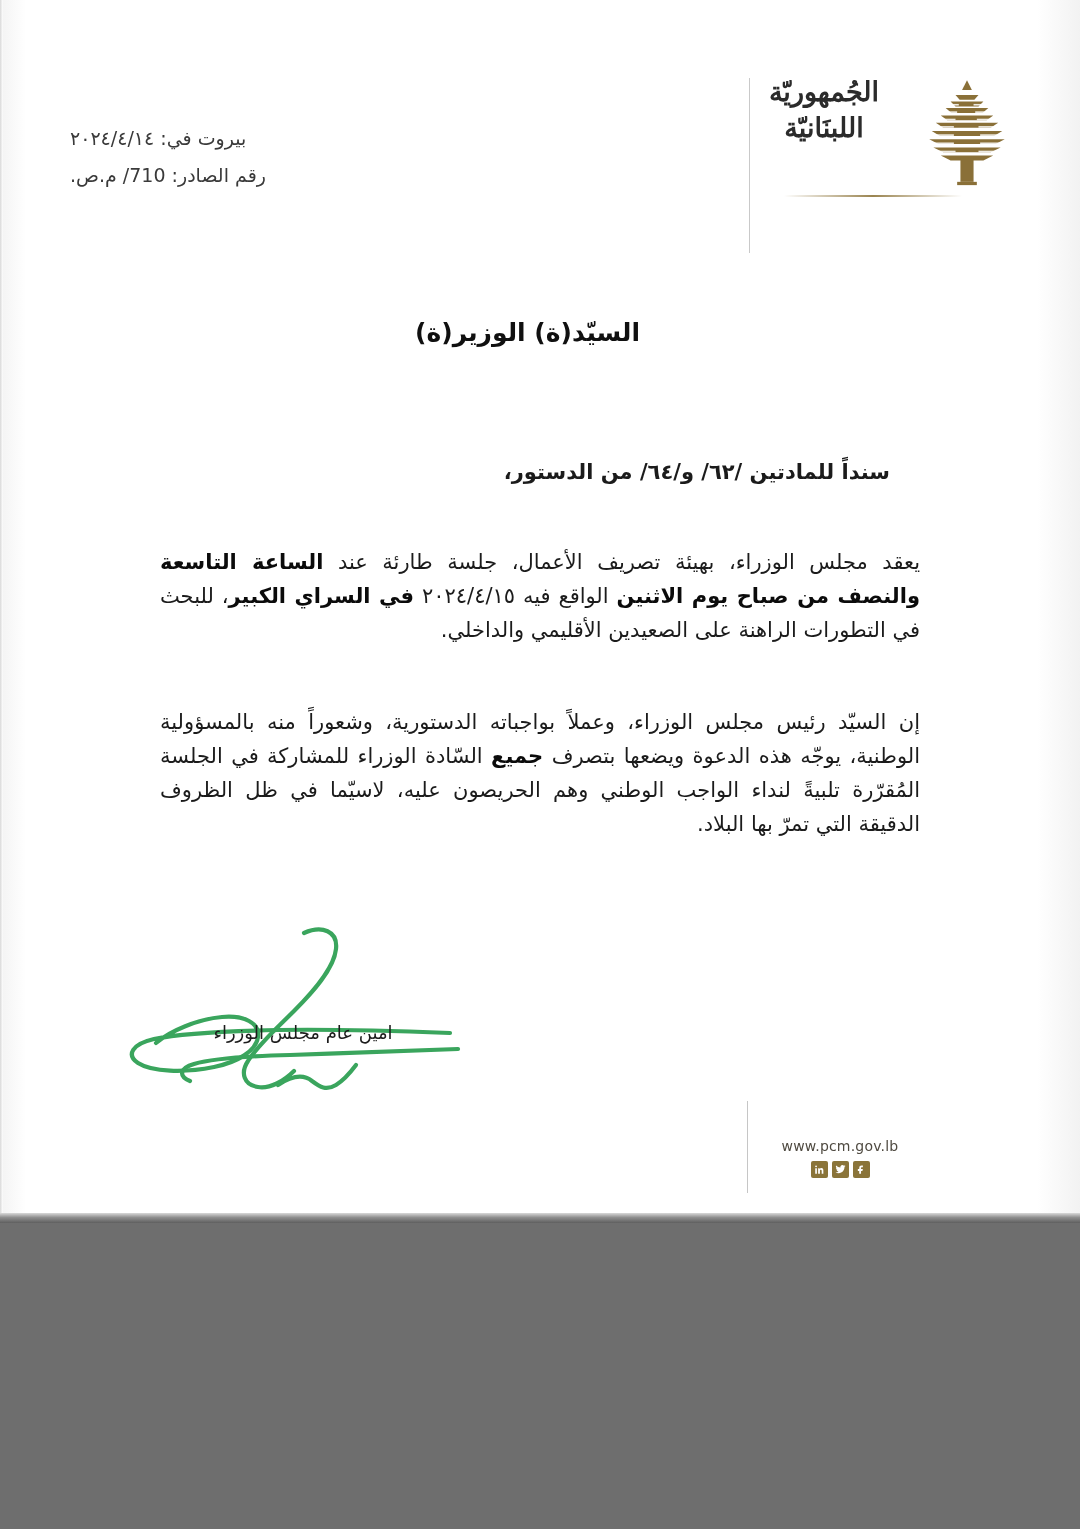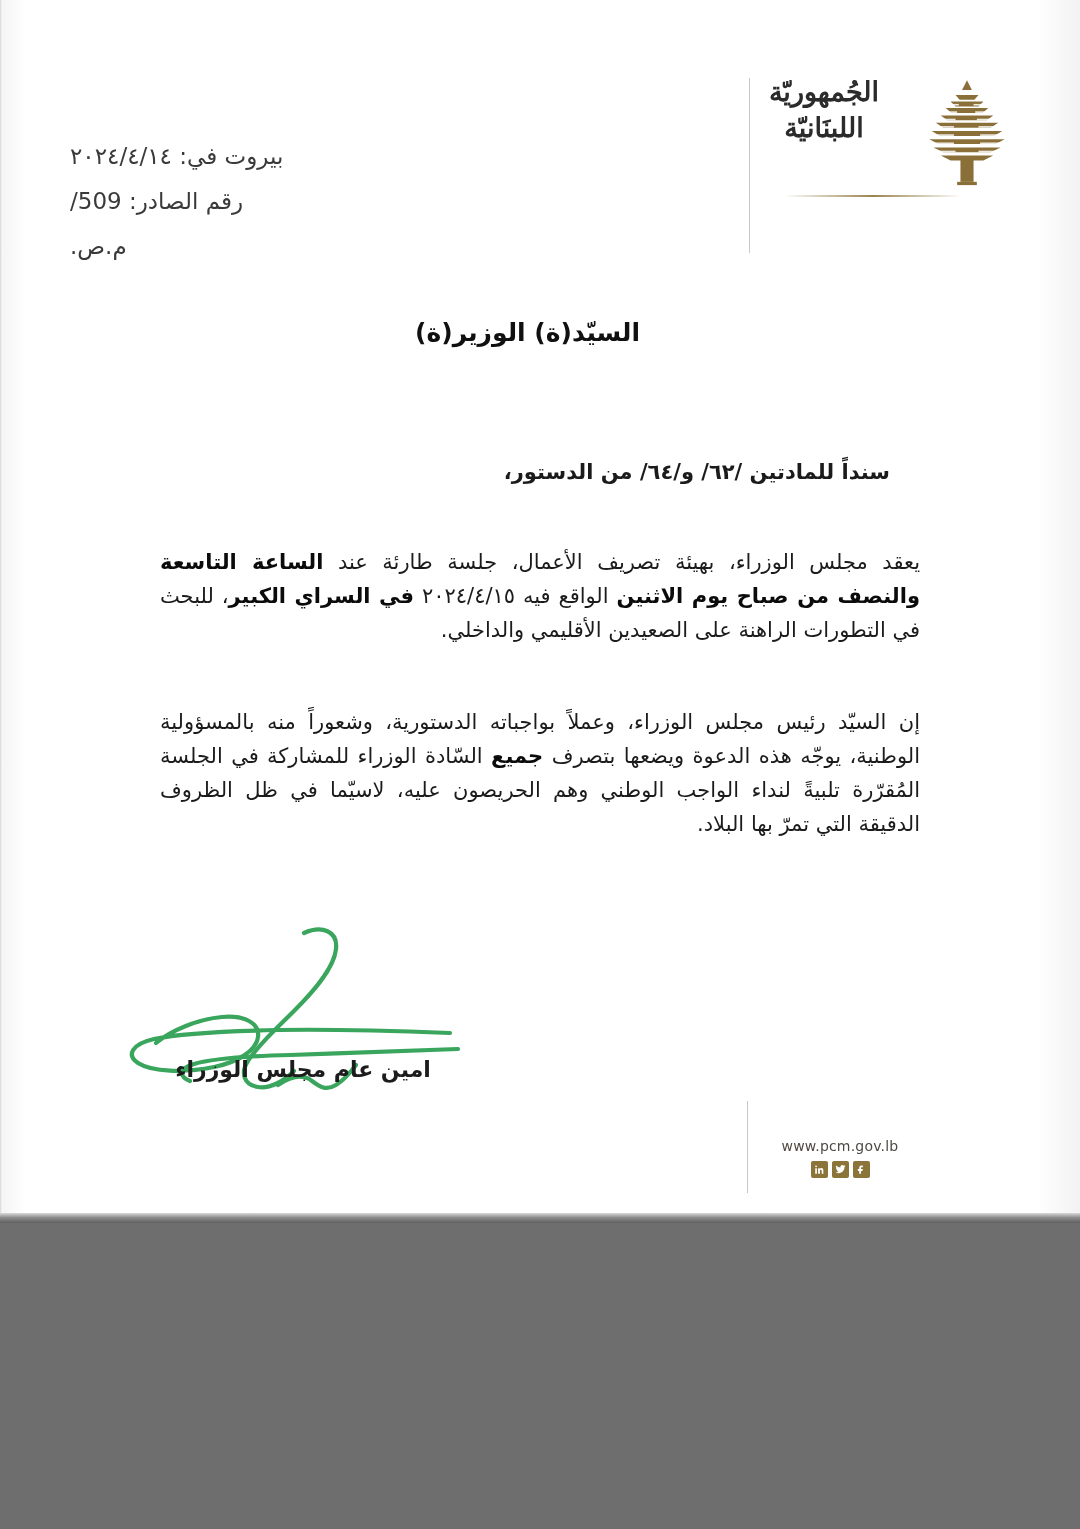--- a/index.html
+++ b/index.html
@@ -92,27 +92,27 @@
     font-size: 16px;
     line-height: 1.55;
     color: #4a453e;
     letter-spacing: 0.4px;
   }
   .lh-sub .l2 { font-size: 15px; }
 
   
   .meta {
     position: absolute;
-    top: 134px;
+    top: 120px;
     right: 780px;
     width: 230px;
     text-align: left;
     direction: rtl;
     font-family: "DejaVu Sans", "Liberation Sans", sans-serif;
-    font-size: 23px;
+    font-size: 19px;
     line-height: 1.95;
     color: #3a3a3a;
   }
 
   
   .addressee {
     position: absolute;
     top: 318px;
     right: 440px;
     font-size: 25px;
@@ -152,23 +152,23 @@
     text-align: center;
   }
   .sig-name {
     font-size: 22px;
     font-weight: 600;
     color: #1c1c1c;
     position: relative;
     z-index: 3;
   }
   .sig-title {
-    margin-top: 97px;
-    font-size: 22px;
-    font-weight: 700;
+    margin-top: 62px;
+    font-size: 18px;
+    font-weight: 400;
     color: #1c1c1c;
     letter-spacing: 1.2px;
     position: relative;
     z-index: 3;
   }
   .signature-svg {
     position: absolute;
     top: -45px;
     right: -10px;
     width: 380px;
@@ -260,21 +260,21 @@
           <rect x="14" y="90" width="22" height="2"></rect>
           <rect x="64" y="90" width="22" height="2"></rect>
         </g>
       </svg>
     </div>
     <div class="lh-rule"></div>
   </div>
 
   <div class="meta">
     <div>بيروت في: ٢٠٢٤/٤/١٤</div>
-    <div>رقم الصادر: 509/ م.ص.</div>
+    <div>رقم الصادر: 710/ م.ص.</div>
   </div>
 
   <div class="addressee">السيّد(ة) الوزير(ة)</div>
   <div class="preamble">سنداً للمادتين /٦٢/ و/٦٤/ من الدستور،</div>
 
   <div class="para p1"><span>يعقد مجلس الوزراء، بهيئة تصريف الأعمال، جلسة طارئة عند </span><b>الساعة التاسعة والنصف من صباح يوم الاثنين</b><span> الواقع فيه ٢٠٢٤/٤/١٥ </span><b>في السراي الكبير</b><span>، للبحث في التطورات الراهنة على الصعيدين الأقليمي والداخلي.</span></div>
   <div class="para p2"><span>إن السيّد رئيس مجلس الوزراء، وعملاً بواجباته الدستورية، وشعوراً منه بالمسؤولية الوطنية، يوجّه هذه الدعوة ويضعها بتصرف </span><b>جميع</b><span> السّادة الوزراء للمشاركة في الجلسة المُقرّرة تلبيةً لنداء الواجب الوطني وهم الحريصون عليه، لاسيّما في ظل الظروف الدقيقة التي تمرّ بها البلاد.</span></div>
 
   <div class="sigblock">
     <svg class="signature-svg" viewBox="0 0 380 215" aria-hidden="true">

